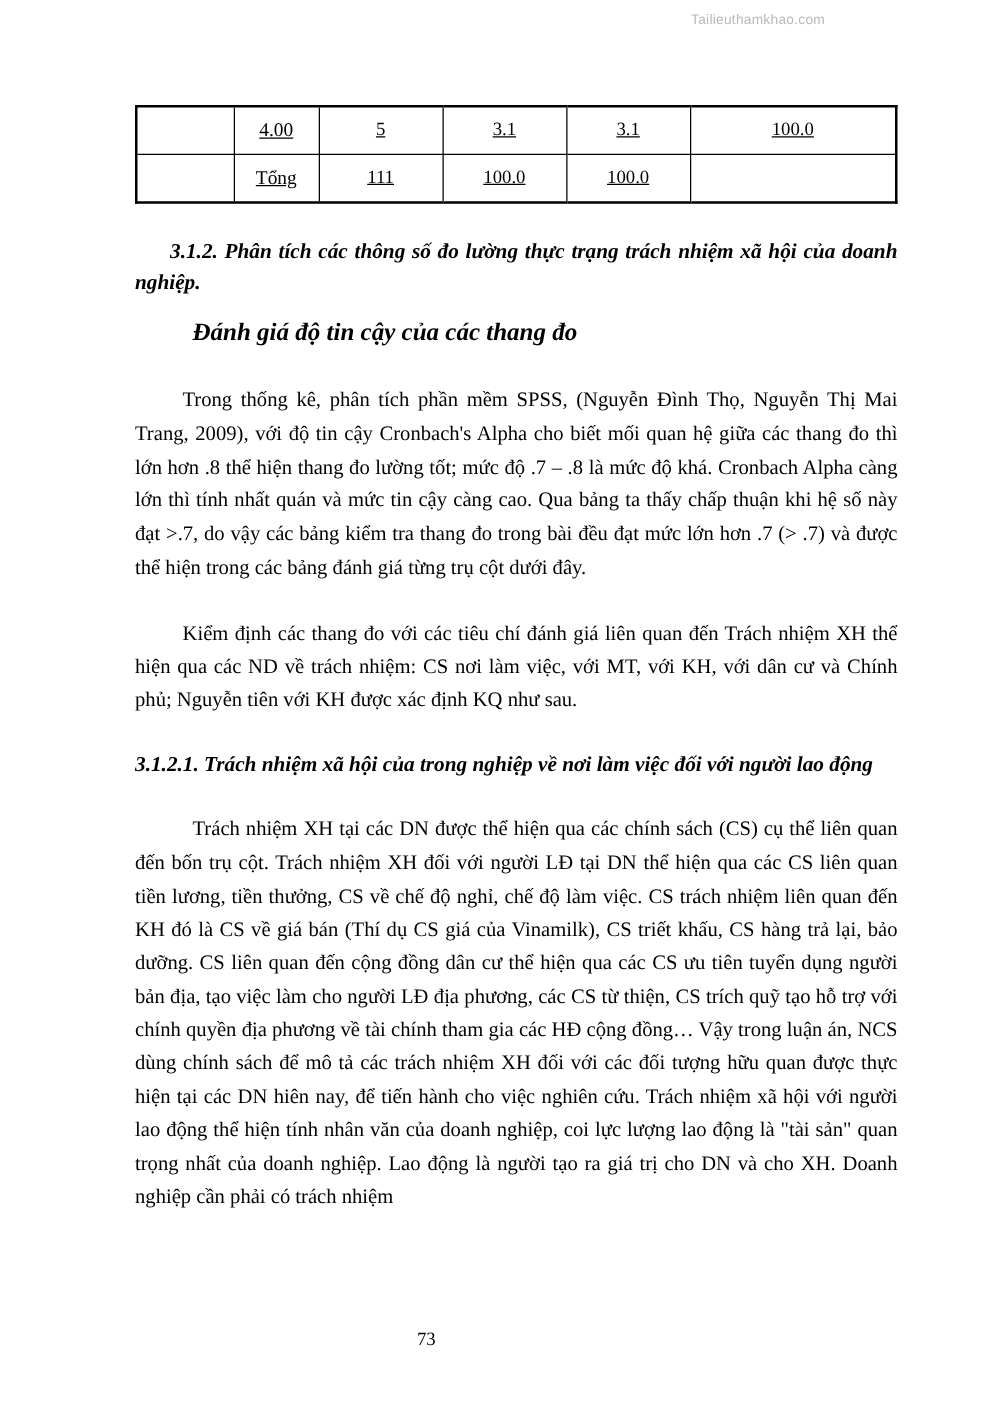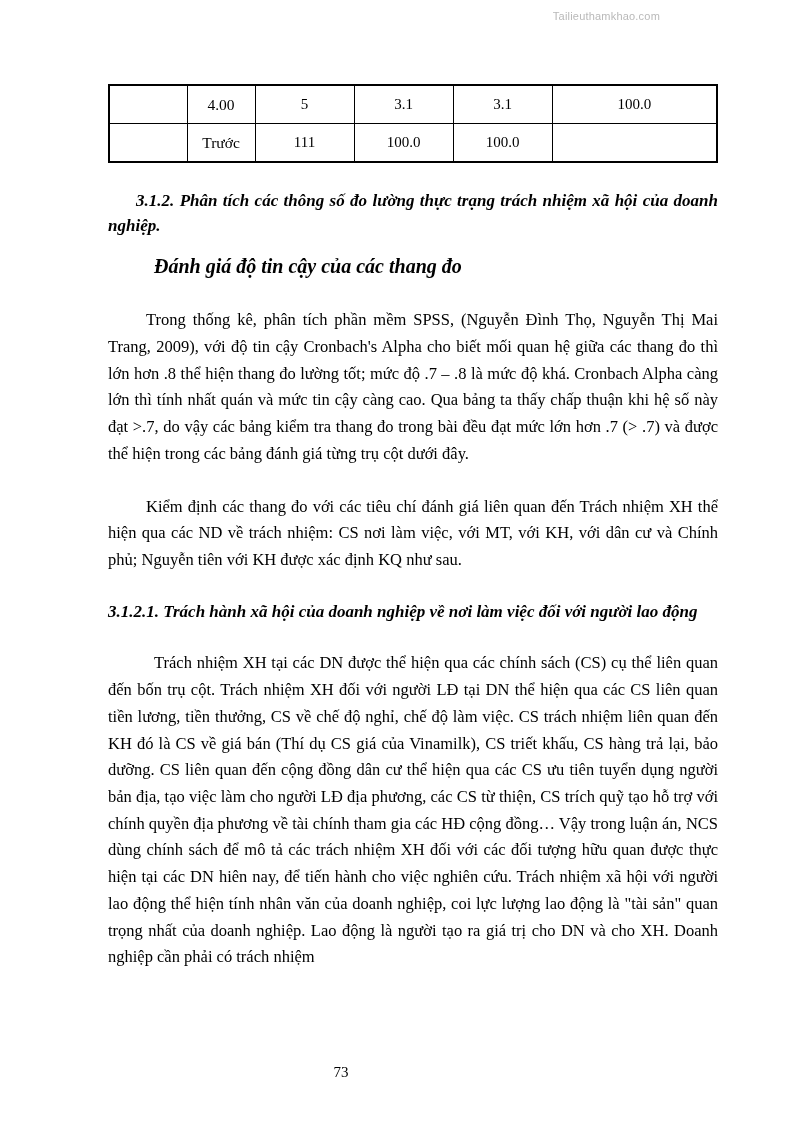--- a/index.html
+++ b/index.html
@@ -35,20 +35,21 @@
     left: 108px;
     top: 84px;
     width: 610px;
   }
 
   
   table.data-table {
     border-collapse: collapse;
     width: 608px;
     table-layout: fixed;
+    text-decoration: underline;
   }
   table.data-table td {
     border: 1px solid #000;
     height: 35px;
     text-align: center;
     vertical-align: middle;
     font-family: "Liberation Serif", serif;
     font-size: 15px;
   }
   table.data-table td.label-cell {
@@ -143,38 +144,38 @@
           <tr>
         <td class="first-col corner"></td>
         <td class="label-cell">4.00</td>
         <td>5</td>
         <td>3.1</td>
         <td>3.1</td>
         <td class="last-col">100.0</td>
       </tr>
       <tr>
         <td class="first-col"></td>
-        <td class="label-cell">Trước</td>
+        <td class="label-cell">Tổng</td>
         <td>111</td>
         <td>100.0</td>
         <td>100.0</td>
         <td class="last-col"></td>
       </tr>
     </tbody>
       </table>
 
     <h3 class="section-heading">3.1.2. Phân tích các thông số đo lường thực trạng trách nhiệm xã hội của doanh nghiệp.</h3>
 
     <h4 class="sub-heading">Đánh giá độ tin cậy của các thang đo</h4>
 
     <p class="body-par">Trong thống kê, phân tích phần mềm SPSS, (Nguyễn Đình Thọ, Nguyễn Thị Mai Trang, 2009), với độ tin cậy Cronbach's Alpha cho biết mối quan hệ giữa các thang đo thì lớn hơn .8 thể hiện thang đo lường tốt; mức độ .7 – .8 là mức độ khá. Cronbach Alpha càng lớn thì tính nhất quán và mức tin cậy càng cao. Qua bảng ta thấy chấp thuận khi hệ số này đạt &gt;.7, do vậy các bảng kiểm tra thang đo trong bài đều đạt mức lớn hơn .7 (&gt; .7) và được thể hiện trong các bảng đánh giá từng trụ cột dưới đây.</p>
 
     <p class="body-par">Kiểm định các thang đo với các tiêu chí đánh giá liên quan đến Trách nhiệm XH thể hiện qua các ND về trách nhiệm: CS nơi làm việc, với MT, với KH, với dân cư và Chính phủ; Nguyễn tiên với KH được xác định KQ như sau.</p>
 
-    <h3 class="section-heading" style="text-indent:0;">3.1.2.1. Trách hành xã hội của doanh nghiệp về nơi làm việc đối với người lao động</h3>
+    <h3 class="section-heading" style="text-indent:0;">3.1.2.1. Trách nhiệm xã hội của trong nghiệp về nơi làm việc đối với người lao động</h3>
 
     <p class="body-par indent-big">Trách nhiệm XH tại các DN được thể hiện qua các chính sách (CS) cụ thể liên quan đến bốn trụ cột. Trách nhiệm XH đối với người LĐ tại DN thể hiện qua các CS liên quan tiền lương, tiền thưởng, CS về chế độ nghỉ, chế độ làm việc. CS trách nhiệm liên quan đến KH đó là CS về giá bán (Thí dụ CS giá của Vinamilk), CS triết khấu, CS hàng trả lại, bảo dưỡng. CS liên quan đến cộng đồng dân cư thể hiện qua các CS ưu tiên tuyển dụng người bản địa, tạo việc làm cho người LĐ địa phương, các CS từ thiện, CS trích quỹ tạo hỗ trợ với chính quyền địa phương về tài chính tham gia các HĐ cộng đồng… Vậy trong luận án, NCS dùng chính sách để mô tả các trách nhiệm XH đối với các đối tượng hữu quan được thực hiện tại các DN hiên nay, để tiến hành cho việc nghiên cứu. Trách nhiệm xã hội với người lao động thể hiện tính nhân văn của doanh nghiệp, coi lực lượng lao động là "tài sản" quan trọng nhất của doanh nghiệp. Lao động là người tạo ra giá trị cho DN và cho XH. Doanh nghiệp cần phải có trách nhiệm</p>
 
   </div>
 
   <div class="page-number">73</div>
 
 </div>
 
 </body></html>

